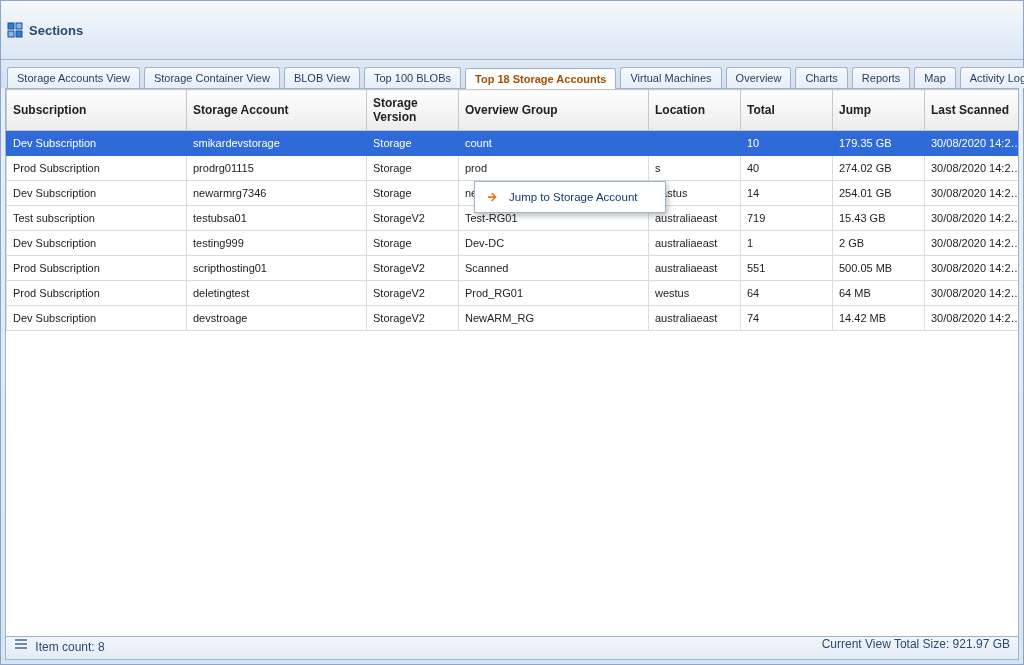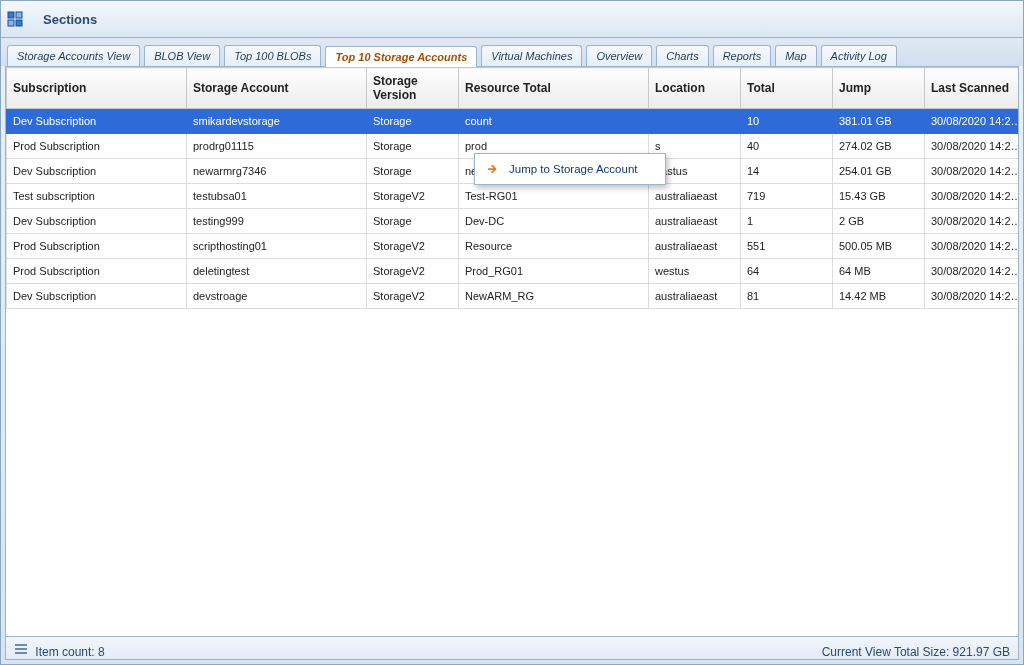--- a/index.html
+++ b/index.html
@@ -1,31 +1,31 @@
 <!DOCTYPE html>
 <html><head>
 <meta charset="utf-8">
 <style>
   html,body{margin:0;padding:0;height:100%;font-family:"Segoe UI",Tahoma,Verdana,sans-serif;font-size:12px;color:#222;background:#e1e8f2;}
   .window{width:1024px;height:665px;box-sizing:border-box;border:1px solid #8aa6c4;background:linear-gradient(#eaf0f8,#d9e4f1);display:flex;flex-direction:column;}
-  .titlebar{height:26px;display:flex;align-items:center;gap:20px;padding:5px 6px;background:linear-gradient(#f5f8fc,#dbe7f4);border-bottom:1px solid #9cb4ce;}
+  .titlebar{height:26px;display:flex;align-items:center;gap:6px;padding:16px 6px;background:linear-gradient(#f5f8fc,#dbe7f4);border-bottom:1px solid #9cb4ce;}
   .titlebar .appicon{width:16px;height:16px;display:inline-block;}
   .titlebar .title{font-weight:bold;font-size:13px;color:#2b4a70;}
-  .tabs{height:24px;display:flex;align-items:flex-end;gap:4px;padding:4px 6px 0 6px;background:linear-gradient(#dfe9f5,#d2dfef);font-style:italic;}
+  .tabs{height:24px;display:flex;align-items:flex-end;gap:4px;padding:4px 6px 0 6px;background:linear-gradient(#dfe9f5,#d2dfef);}
   .tab{padding:4px 9px;border:1px solid #9cb4ce;border-bottom:none;border-radius:3px 3px 0 0;background:linear-gradient(#f6f9fd,#e6eef7);color:#1f3b5c;font-size:11px;cursor:pointer;white-space:nowrap;}
   .tab.active{background:#fff;font-weight:bold;color:#a64d00;position:relative;top:1px;}
   .panel{flex:1;margin:0 4px 4px 4px;border:1px solid #9cb4ce;background:#fff;display:flex;flex-direction:column;overflow:hidden;gap:8px;}
   table{border-collapse:collapse;width:100%;table-layout:fixed;}
   thead th{background:linear-gradient(#fefefe,#ececec);border:1px solid #c8c8c8;font-size:12px;font-weight:bold;text-align:left;padding:6px 6px;height:28px;vertical-align:middle;}
   tbody td{border:1px solid #dcdcdc;padding:3px 6px;font-size:11px;height:18px;white-space:nowrap;overflow:hidden;text-overflow:ellipsis;}
   tbody tr.selected td{background:#2f6bd8;color:#fff;border-color:#2f6bd8;}
   .grid-area{flex:1;overflow:auto;position:relative;}
-  .statusbar{height:22px;border-top:1px solid #9cb4ce;background:linear-gradient(#f2f6fb,#e3ebf5);display:flex;align-items:flex-end;justify-content:space-between;padding:0 8px;font-size:12px;color:#2b4a70;margin-top:28px;}
+  .statusbar{height:22px;border-top:1px solid #9cb4ce;background:linear-gradient(#f2f6fb,#e3ebf5);display:flex;align-items:flex-start;justify-content:space-between;padding:0 8px;font-size:12px;color:#2b4a70;margin-top:28px;}
   .statusbar .sicon{width:14px;height:14px;display:inline-block;margin-right:4px;}
-  .context-menu{position:absolute;left:468px;top:86px;width:190px;background:#fff;border:1px solid #9cb4ce;box-shadow:2px 3px 6px rgba(0,0,0,.25);padding:4px 0;z-index:10;}
+  .context-menu{position:absolute;left:468px;top:92px;width:190px;background:#fff;border:1px solid #9cb4ce;box-shadow:2px 3px 6px rgba(0,0,0,.25);padding:4px 0;z-index:10;}
   .context-menu .item{display:flex;align-items:center;gap:8px;padding:3px 10px;font-size:11.5px;color:#123a6b;cursor:pointer;}
   .context-menu .micon{width:16px;height:16px;display:inline-flex;align-items:center;justify-content:center;}
   .col-sub{width:180px;}
   .col-acc{width:180px;}
   .col-ver{width:92px;}
   .col-rg{width:190px;}
   .col-loc{width:92px;}
   .col-blobs{width:92px;}
   .col-size{width:92px;}
   .col-scan{width:106px;}
@@ -42,23 +42,24 @@
         <rect x="9" y="1" width="6" height="6" fill="#7eb7f4" stroke="#1b4e8c"></rect>
         <rect x="1" y="9" width="6" height="6" fill="#7eb7f4" stroke="#1b4e8c"></rect>
         <rect x="9" y="9" width="6" height="6" fill="#2f7bd8" stroke="#1b4e8c"></rect>
       </svg>
     </span>
     <span class="title">Sections</span>
   </div>
 
   <div class="tabs" id="tabs">
       <div class="tab">Storage Accounts View</div>
+      <div class="tab">Storage Container View</div>
       <div class="tab">BLOB View</div>
       <div class="tab">Top 100 BLOBs</div>
-      <div class="tab active">Top 10 Storage Accounts</div>
+      <div class="tab active">Top 18 Storage Accounts</div>
       <div class="tab">Virtual Machines</div>
       <div class="tab">Overview</div>
       <div class="tab">Charts</div>
       <div class="tab">Reports</div>
       <div class="tab">Map</div>
       <div class="tab">Activity Log</div>
     </div>
 
   <div class="panel">
     <div class="grid-area">
@@ -71,36 +72,36 @@
           <col class="col-loc">
             <col class="col-blobs">
             <col class="col-size">
             <col class="col-scan">
         </colgroup>
         <thead>
           <tr>
             <th>Subscription</th>
             <th>Storage Account</th>
             <th>Storage Version</th>
-            <th>Resource Total</th>
+            <th>Overview Group</th>
             <th>Location</th>
             <th>Total</th>
             <th>Jump</th>
             <th>Last Scanned</th>
           </tr>
         </thead>
         <tbody id="tbody">
             <tr class="selected">
               <td>Dev Subscription</td>
               <td>smikardevstorage</td>
               <td>Storage</td>
               <td>count</td>
               <td></td>
               <td>10</td>
-              <td>381.01 GB</td>
+              <td>179.35 GB</td>
               <td>30/08/2020 14:27:05</td>
             </tr>
             <tr>
               <td>Prod Subscription</td>
               <td>prodrg01115</td>
               <td>Storage</td>
               <td>prod</td>
               <td>s</td>
               <td>40</td>
               <td>274.02 GB</td>
@@ -133,21 +134,21 @@
               <td>Dev-DC</td>
               <td>australiaeast</td>
               <td>1</td>
               <td>2 GB</td>
               <td>30/08/2020 14:27:44</td>
             </tr>
             <tr>
               <td>Prod Subscription</td>
               <td>scripthosting01</td>
               <td>StorageV2</td>
-              <td>Resource</td>
+              <td>Scanned</td>
               <td>australiaeast</td>
               <td>551</td>
               <td>500.05 MB</td>
               <td>30/08/2020 14:28:50</td>
             </tr>
             <tr>
               <td>Prod Subscription</td>
               <td>deletingtest</td>
               <td>StorageV2</td>
               <td>Prod_RG01</td>
@@ -155,21 +156,21 @@
               <td>64</td>
               <td>64 MB</td>
               <td>30/08/2020 14:28:02</td>
             </tr>
             <tr>
               <td>Dev Subscription</td>
               <td>devstroage</td>
               <td>StorageV2</td>
               <td>NewARM_RG</td>
               <td>australiaeast</td>
-              <td>81</td>
+              <td>74</td>
               <td>14.42 MB</td>
               <td>30/08/2020 14:27:37</td>
             </tr>
           </tbody>
       </table>
 
       <div class="context-menu">
         <div class="item">
           <span class="micon">
             <svg viewBox="0 0 16 16" width="14" height="14">

